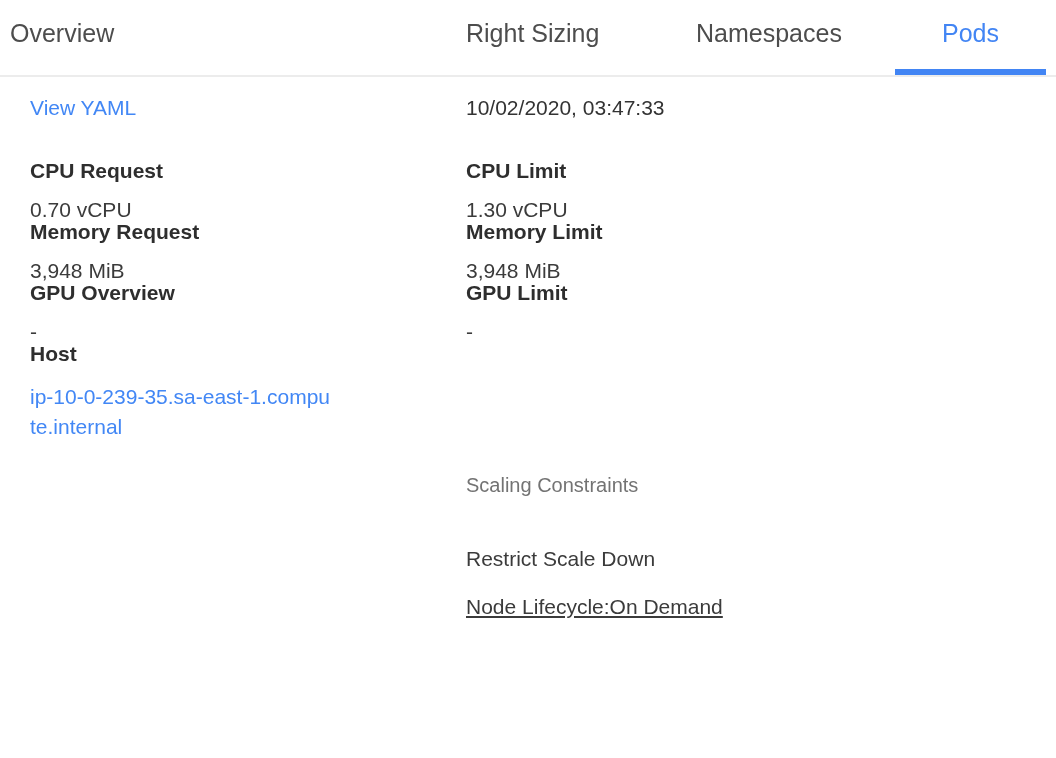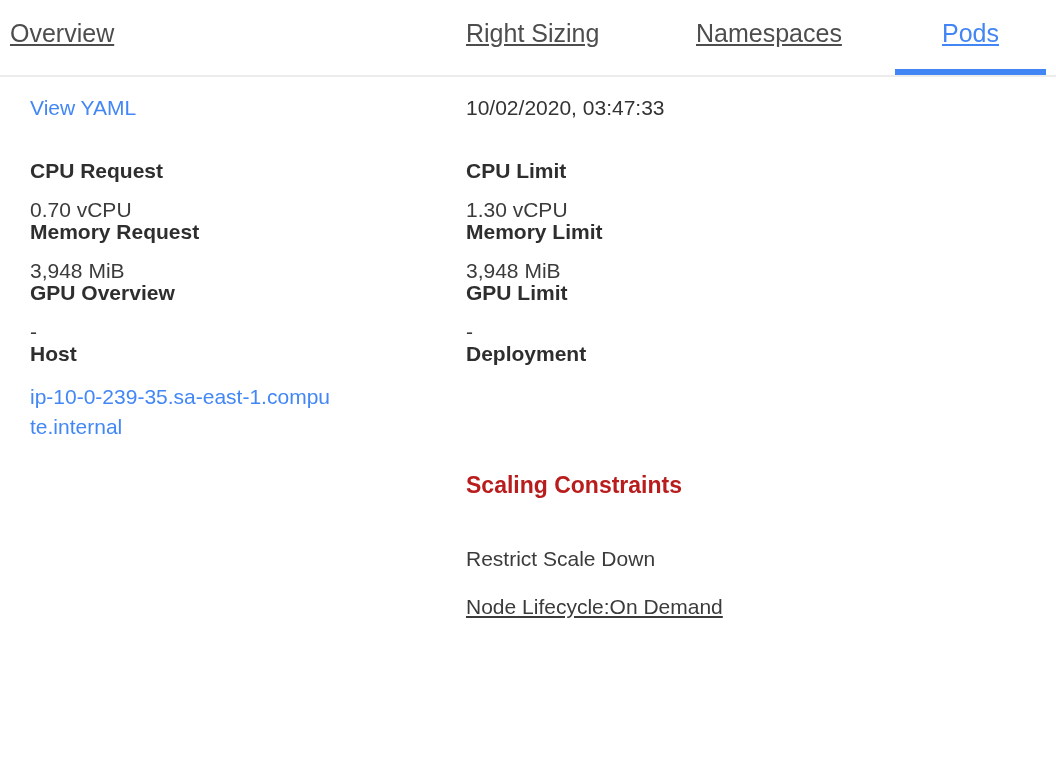--- a/index.html
+++ b/index.html
@@ -20,21 +20,20 @@
     background: #ffffff;
   }
   .tab {
     position: absolute;
     top: 19px;
     font-size: 25px;
     line-height: 28px;
     color: #4d4d4d;
     white-space: nowrap;
     cursor: pointer;
-    text-decoration: underline;
   }
   .tab-overview   { left: 10px;  }
   .tab-cost       { left: 218px; }
   .tab-rightsize  { left: 466px; }
   .tab-namespaces { left: 696px; }
   .tab-pods {
     left: 895px;
     width: 151px;
     text-align: center;
     color: #4285f4;
@@ -91,24 +90,24 @@
     word-break: break-all;
     color: #4287f5;
     cursor: pointer;
   }
   .field-host .field-value       { max-width: 300px; }
   .field-deployment .field-value { max-width: 330px; }
   .field-host, .field-deployment { margin-bottom: 0; }
 
   .scaling { margin-top: 32px; }
   .scaling-label {
-    font-size: 23px;
+    font-size: 20px;
     line-height: 22px;
-    font-weight: 700;
-    color: #b91c1c;
+    font-weight: 400;
+    color: #737373;
   }
   .constraint {
     font-size: 21px;
     line-height: 22px;
     color: #3b3b3b;
   }
   .constraint-1 { margin-top: 52px; }
   .constraint-2 { margin-top: 26px; text-decoration: underline; }
 </style>
 </head>
@@ -171,21 +170,20 @@
   </div>
 
   <div class="cell">
     <div class="field field-host">
       <div class="field-label">Host</div>
       <div class="field-value">ip-10-0-239-35.sa-east-1.compute.internal</div>
     </div>
   </div>
   <div class="cell">
     <div class="field field-deployment">
-      <div class="field-label">Deployment</div>
     </div>
   </div>
 
   <div class="cell"></div>
   <div class="cell">
     <div class="scaling">
       <div class="scaling-label">Scaling Constraints</div>
       <div class="constraint constraint-1">Restrict Scale Down</div>
       <div class="constraint constraint-2">Node Lifecycle:On Demand</div>
     </div>

